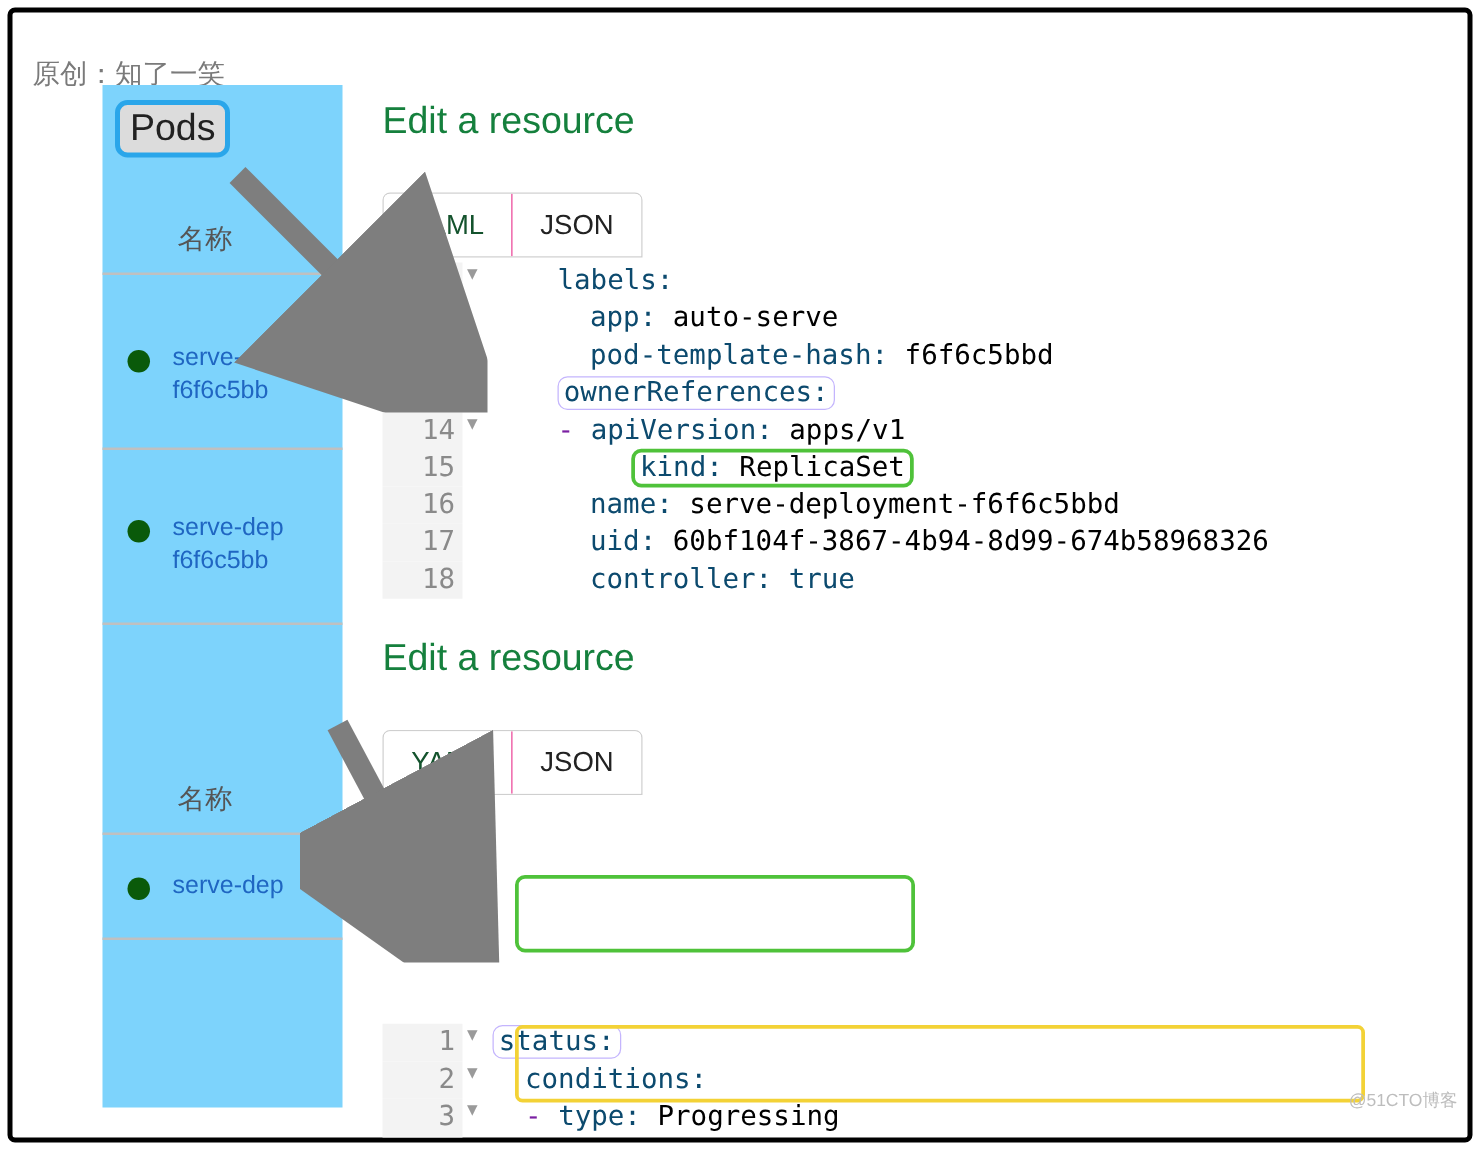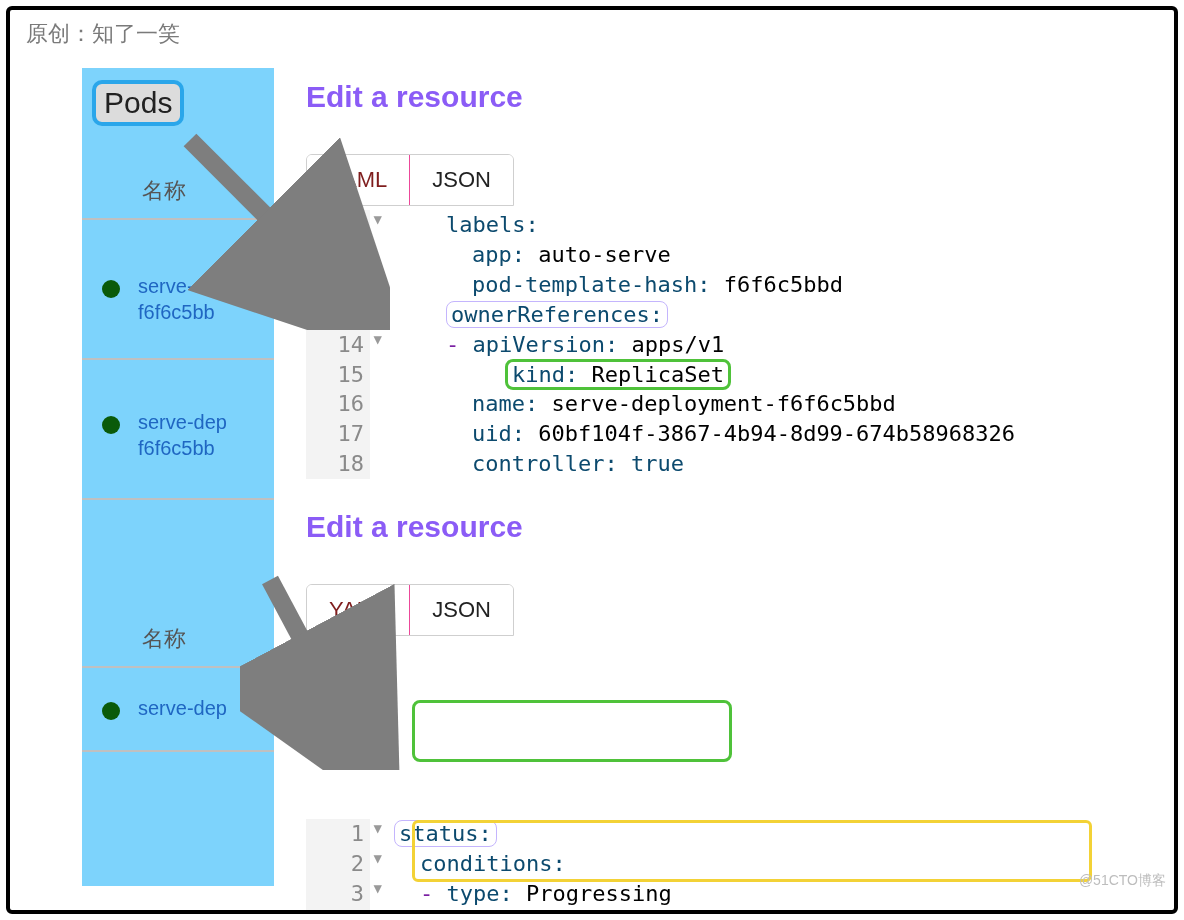--- a/index.html
+++ b/index.html
@@ -17,21 +17,21 @@
     width: 1172px;
     height: 908px;
     border: 4px solid #000;
     border-radius: 6px;
     background: #fff;
     overflow: hidden;
   }
   .attribution {
     position: absolute;
     left: 16px;
-    top: 9px;
+    top: 34px;
     font-size: 22px;
     color: #7a7a7a;
   }
   .sidebar {
     position: absolute;
     left: 72px;
     top: 58px;
     width: 192px;
     height: 818px;
     background: #7dd3fc;
@@ -75,38 +75,38 @@
     width: 100%;
     height: 2px;
     background: #c0c0c0;
   }
   .panel {
     position: absolute;
     left: 296px;
   }
   .panel-title {
     font-size: 30px;
-    font-weight: 700;
-    color: #8b5cf6;
+    font-weight: 400;
+    color: #15803d;
     margin-bottom: 40px;
   }
   .tabs {
     display: inline-flex;
     border: 1px solid #cfcfcf;
     border-radius: 6px 6px 0 0;
     overflow: hidden;
   }
   .tab {
     padding: 12px 22px;
     font-size: 22px;
     color: #222;
     background: #fff;
   }
   .tab + .tab { border-left: 1px solid #ec4899; }
-  .tab-active { color: #7f1d1d; }
+  .tab-active { color: #14532d; }
   .code-area {
     margin-top: 4px;
     font-family: "Menlo","Consolas",monospace;
     font-size: 22px;
     line-height: 1.36;
     white-space: pre;
     position: relative;
   }
   .code-row { display: flex; }
   .gutter {

